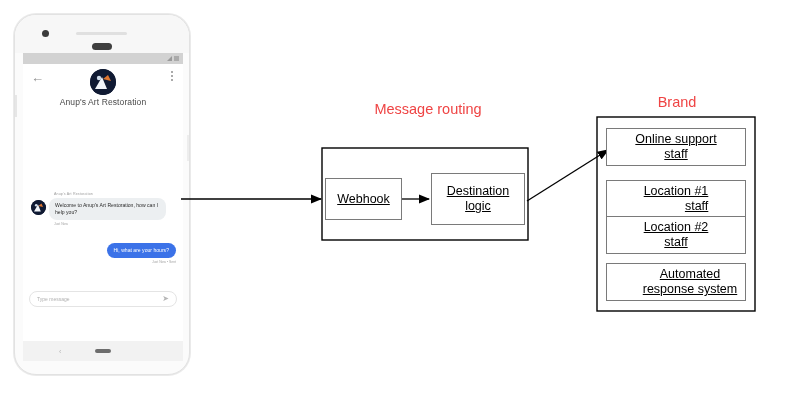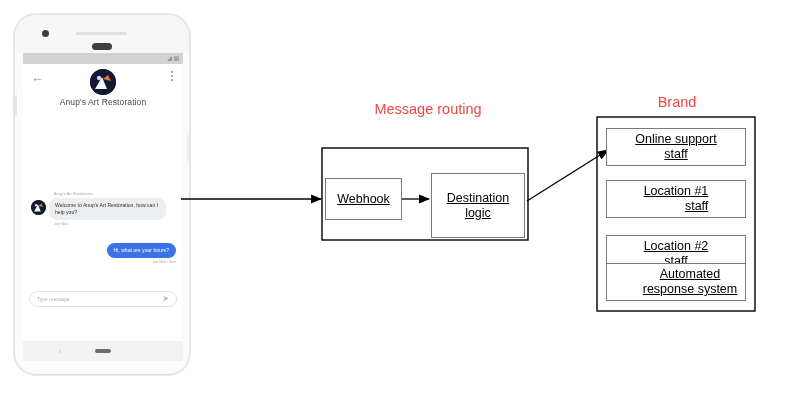--- a/index.html
+++ b/index.html
@@ -350,30 +350,30 @@
   #webhook-box {
     left: 325px;
     top: 178px;
     width: 77px;
     height: 42px;
   }
   #destination-logic-box {
     left: 431px;
     top: 173px;
     width: 94px;
-    height: 65px;
+    height: 52px;
   }
   .brand-child-box {
     left: 606px;
     width: 140px;
     height: 38px;
   }
   #brand-box-1 { top: 128px; }
   #brand-box-2 { top: 180px; text-align: right; }
-  #brand-box-3 { top: 235px; align-items: center; }
+  #brand-box-3 { top: 216px; align-items: center; }
   #brand-box-4 { top: 263px; padding-left: 28px; }
 </style>
 </head>
 <body>
 
 <div id="canvas">
 
   <div id="phone-mockup">
     <div id="phone-bezel-top"></div>
     <div id="phone-camera-dot"></div>

